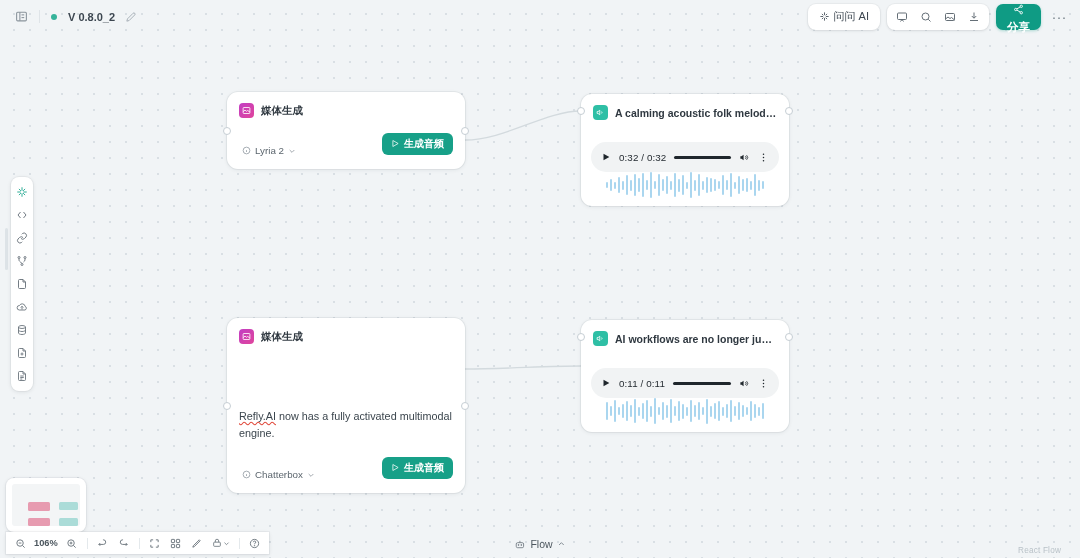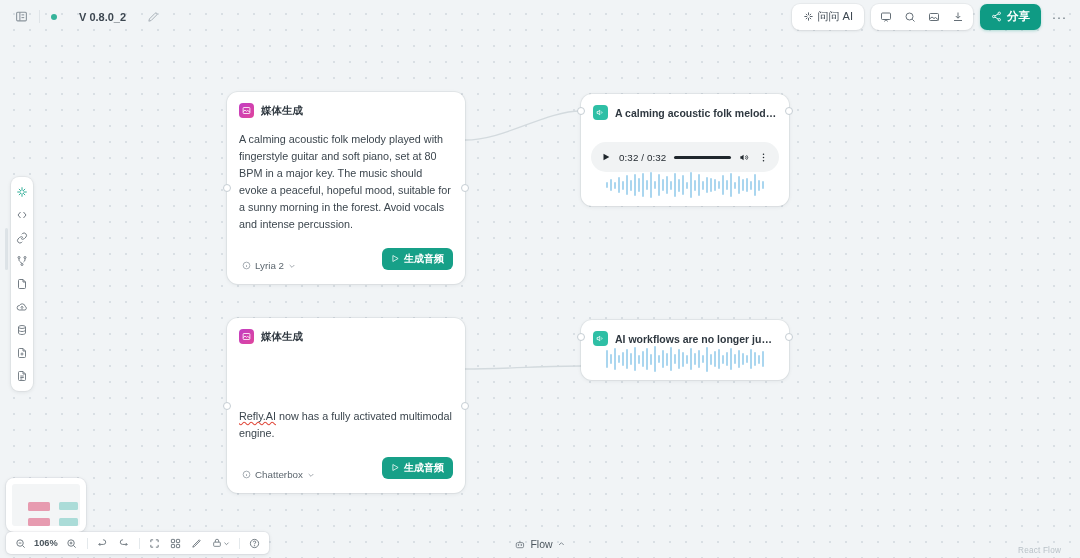--- a/index.html
+++ b/index.html
@@ -34,21 +34,21 @@
   .tb-icon-btn {
     width: 22px; height: 22px;
     display: flex; align-items: center; justify-content: center;
     border-radius: 5px; cursor: pointer;
     color: #8a949c;
   }
   .tb-divider {
     width: 1px; height: 13px; background: #dfe4e8; margin: 0 7px;
   }
   .ver-pill {
-    display: flex; align-items: center; gap: 22px;
+    display: flex; align-items: center; gap: 11px;
     font-size: 11px; font-weight: 700; color: #3c4650;
     padding: 2px 4px; border-radius: 5px; cursor: pointer;
   }
   .ver-dot { width: 6px; height: 6px; border-radius: 50%; background: #3cb persistent; }
   .ver-dot { background: #36b39a; }
   .ver-pencil { color: #9aa4ac; display: flex; }
 
   .tb-right { margin-left: auto; display: flex; align-items: center; gap: 7px; }
   .pill-group {
     background: #fff; border-radius: 8px;
@@ -67,20 +67,21 @@
     border-radius: 5px; cursor: pointer; color: #5d6770;
   }
   .share-btn {
     display: flex; align-items: center; gap: 5px;
     background: #0f9b84; color: #fff;
     font-size: 11.5px; font-weight: 700;
     height: 26px; padding: 0 11px; border-radius: 7px;
     cursor: pointer; border: none;
     box-shadow: 0 1px 3px rgba(15,155,132,.3);
     font-family: inherit;
+    flex-direction: column;
   }
   .more-btn {
     width: 22px; height: 22px; display: flex; align-items: center; justify-content: center;
     color: #7b858d; cursor: pointer; border-radius: 5px; font-size: 15px;
   }
 
   
   #rail {
     position: absolute; left: 11px; top: 177px;
     width: 22px;
@@ -212,21 +213,21 @@
   .mm-inner {
     width: 100%; height: 100%; background: #f3f5f6; border-radius: 3px;
     position: relative;
   }
   .mm-node { position: absolute; border-radius: 1.5px; }
 
   
   #bottombar {
     position: absolute; left: 6px; bottom: 4px;
     height: 22px;
-    background: #fff; border-radius: 5px;
+    background: #fff; border-radius: 0;
     box-shadow: 0 1px 4px rgba(20,30,40,.10), 0 0 0 1px rgba(20,30,40,.04);
     display: flex; align-items: center;
     padding: 0 4px; gap: 1px; z-index: 22;
   }
   .bb-btn {
     width: 20px; height: 17px;
     display: flex; align-items: center; justify-content: center;
     border-radius: 4px; cursor: pointer; color: #69737b;
   }
   .bb-zoom {
@@ -404,21 +405,20 @@
   <div class="handle right"></div>
   <div class="node-head">
     <div class="node-badge badge-media">
       <svg width="9" height="9" viewBox="0 0 24 24" fill="none" stroke="#fff" stroke-width="2.2">
         <rect x="3" y="4" width="18" height="16" rx="2"></rect>
           <path d="M3 15l5-4 4 3 3-2 6 4"></path>
       </svg>
     </div>
     <div class="node-title">媒体生成</div>
   </div>
-  <div class="node-body">A calming acoustic folk melody played with fingerstyle guitar and soft piano, set at 80 BPM in a major key. The music should evoke a peaceful, hopeful mood, suitable for a sunny morning in the forest. Avoid vocals and intense percussion.</div>
   <div class="node-foot">
     <div class="model-sel">
       <span style="display:flex">
         <svg width="9" height="9" viewBox="0 0 24 24" fill="none" stroke="#8b949c" stroke-width="2">
           <circle cx="12" cy="12" r="9"></circle>
             <path d="M12 8h.01M12 11v5"></path>
         </svg>
       </span>
       <span>Lyria 2</span>
       <span style="display:flex">
@@ -564,20 +564,43 @@
   <div class="handle right" style="top:17px;"></div>
   <div class="node-head">
     <div class="node-badge badge-audio">
       <svg width="9" height="9" viewBox="0 0 24 24" fill="none" stroke="#fff" stroke-width="2.2">
         <path d="M10 6L5.5 9.5H3v5h2.5L10 18z"></path>
           <path d="M15 9.5a4 4 0 0 1 0 5"></path>
       </svg>
     </div>
     <div class="node-title">AI workflows are no longer just automated...</div>
   </div>
+  <div class="player">
+    <span class="play-btn">
+      <svg width="10" height="10" viewBox="0 0 24 24" fill="currentColor">
+          <path d="M6 4l14 8-14 8z"></path>
+        </svg>
+    </span>
+    <span class="time-txt">0:11 / 0:11</span>
+    <span class="seek"></span>
+    <span class="pl-icon">
+      <svg width="11" height="11" viewBox="0 0 24 24" fill="currentColor">
+        <path d="M10 6L5.5 9.5H3v5h2.5L10 18z"></path>
+        <path d="M14 9.3a3.6 3.6 0 0 1 0 5.4" fill="none" stroke="currentColor" stroke-width="1.8"></path>
+        <path d="M16.6 7a7 7 0 0 1 0 10" fill="none" stroke="currentColor" stroke-width="1.8"></path>
+      </svg>
+    </span>
+    <span class="pl-icon">
+      <svg width="11" height="11" viewBox="0 0 24 24" fill="currentColor">
+        <circle cx="12" cy="5" r="1.7"></circle>
+          <circle cx="12" cy="12" r="1.7"></circle>
+          <circle cx="12" cy="19" r="1.7"></circle>
+      </svg>
+    </span>
+  </div>
   <div class="waveform">
       <span class="wbar" style="height: 18px;"></span>
       <span class="wbar" style="height: 10px;"></span>
       <span class="wbar" style="height: 22px;"></span>
       <span class="wbar" style="height: 8px;"></span>
       <span class="wbar" style="height: 14px;"></span>
       <span class="wbar" style="height: 20px;"></span>
       <span class="wbar" style="height: 12px;"></span>
       <span class="wbar" style="height: 24px;"></span>
       <span class="wbar" style="height: 9px;"></span>

